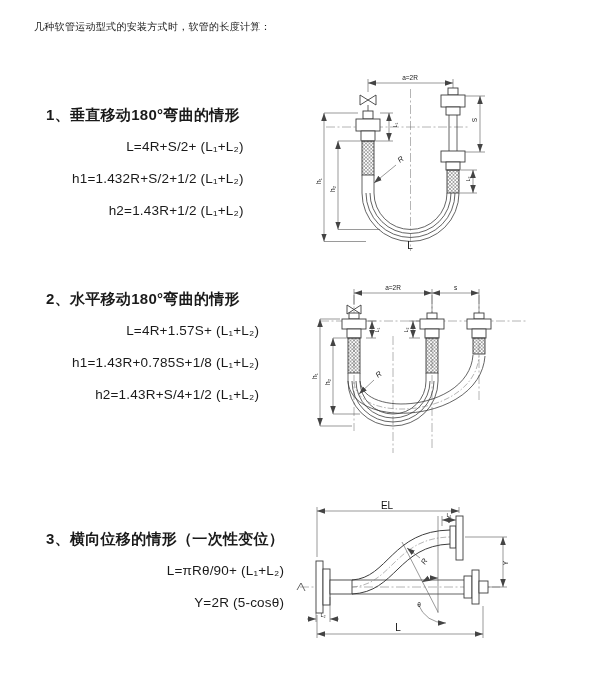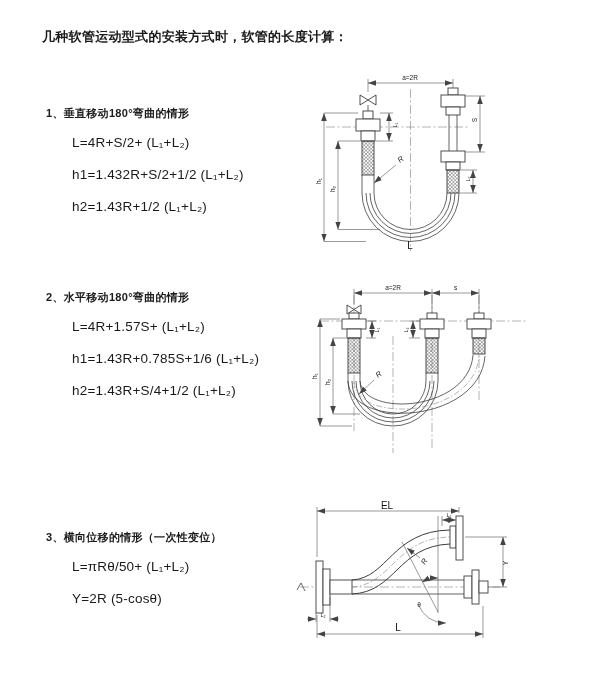--- a/index.html
+++ b/index.html
@@ -1,25 +1,25 @@
 <!DOCTYPE html>
 <html><head>
 <meta charset="utf-8">
 <style>
   html,body { margin:0; padding:0; background:#e8e8e8; }
   .page {
     position:relative; width:600px; height:675px; background:#ffffff;
     font-family:"Liberation Sans","DejaVu Sans",sans-serif; color:#1a1a1a;
     overflow:hidden; margin:0 auto;
   }
-  .title { position:absolute; left:34px; top:20px; margin:8px; font-size:13px; font-weight:700; letter-spacing:0.3px; }
+  .title { position:absolute; left:34px; top:20px; margin:0; font-size:10px; font-weight:400; letter-spacing:0.3px; }
   .sec { position:absolute; left:46px; }
-  .sec h2 { margin:0 0 14px 0; font-size:11px; font-weight:700; letter-spacing:0.3px; }
+  .sec h2 { margin:0 0 14px 0; font-size:15px; font-weight:700; letter-spacing:0.3px; }
   .formulas { margin-left:26px; }
-  .formulas p { margin:0 0 17px 0; font-size:13.5px; letter-spacing:0.2px; white-space:nowrap; }
+  .formulas p { margin:0 0 17px 0; font-size:13.5px; letter-spacing:0.2px; white-space:nowrap;text-align:right; }
   .diag { position:absolute; }
   
   .ol  { stroke:#3d3d3d; stroke-width:1;   fill:none; }
   .ol2 { stroke:#3d3d3d; stroke-width:0.8; fill:none; }
   .dl  { stroke:#555;    stroke-width:0.6; fill:none; }
   .cl  { stroke:#787878; stroke-width:0.55; fill:none; stroke-dasharray:9 2.5 2 2.5; }
   .cl2 { stroke:#787878; stroke-width:0.55; fill:none; stroke-dasharray:6 2 1.5 2; }
   .fit   { fill:#ffffff; stroke:#3d3d3d; stroke-width:0.9; }
   .braid { fill:url(#hx); stroke:#3d3d3d; stroke-width:0.9; }
   .valve { fill:#ffffff; stroke:#3d3d3d; stroke-width:0.9; }
@@ -121,21 +121,21 @@
       <line class="dl" x1="86" y1="102" x2="64" y2="120" marker-end="url(#arw)"></line>
       <text class="rlab" transform="translate(90,100) rotate(-38)">R</text>
     </g>
     <text class="big" x="100" y="186" text-anchor="middle">L</text>
   </svg>
 
   <section class="sec" style="top:290px">
     <h2>2、水平移动180°弯曲的情形</h2>
     <div class="formulas">
       <p>L=4R+1.57S+ (L₁+L₂)</p>
-      <p>h1=1.43R+0.785S+1/6 (L₁+L₂)</p>
+      <p>h1=1.43R+0.785S+1/8 (L₁+L₂)</p>
       <p>h2=1.43R+S/4+1/2 (L₁+L₂)</p>
     </div>
   </section>
 
   <svg class="diag" style="left:312px; top:281px" width="222" height="176" viewBox="0 0 222 176">
     <g>
       <path class="cl" d="M42,14 V150"></path>
       <path class="cl" d="M120,14 V168"></path>
       <path class="cl" d="M167,14 V120"></path>
       <path class="cl" d="M81,55 V172"></path>
@@ -205,21 +205,21 @@
     </g>
     <g>
       <line class="dl" x1="62" y1="99" x2="47" y2="113" marker-end="url(#arw)"></line>
       <text class="rlab" transform="translate(66,97) rotate(-38)">R</text>
     </g>
   </svg>
 
   <section class="sec" style="top:530px">
     <h2>3、横向位移的情形（一次性变位）</h2>
     <div class="formulas">
-      <p>L=πRθ/50+ (L₁+L₂)</p>
+      <p>L=πRθ/90+ (L₁+L₂)</p>
       <p>Y=2R (5-cosθ)</p>
     </div>
   </section>
 
   <svg class="diag" style="left:296px; top:501px" width="246" height="146" viewBox="0 0 246 146">
     <g>
       <path class="cl" d="M4,86 H204"></path>
       <path class="ol2" d="M1,89 L5,82 L9,90"></path>
     </g>
     <g>

